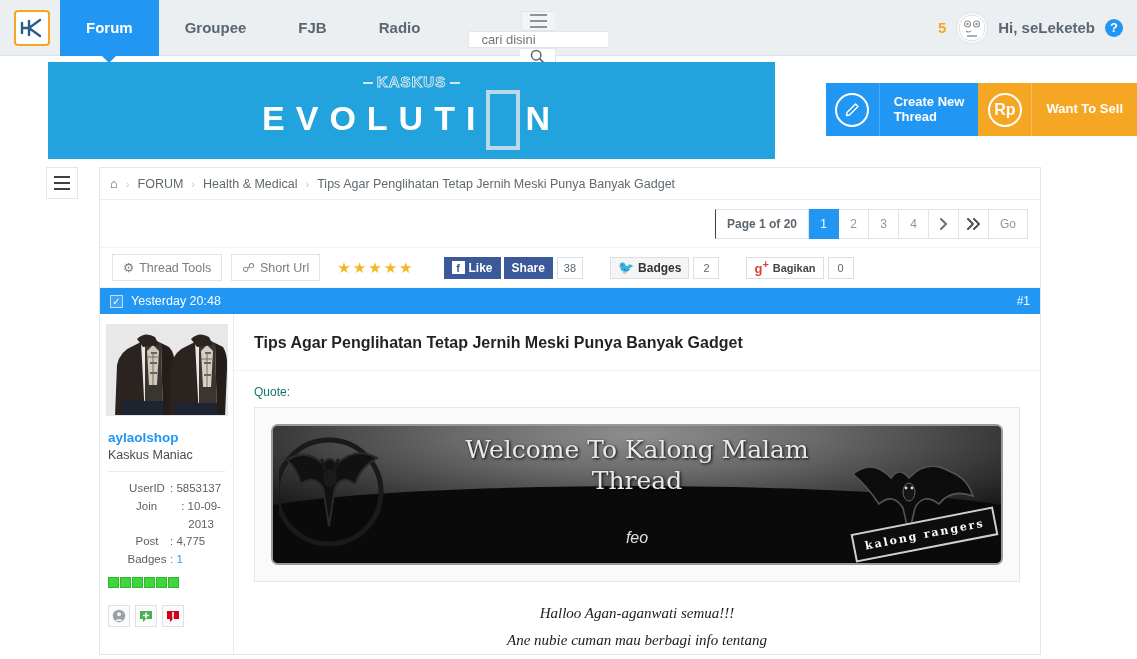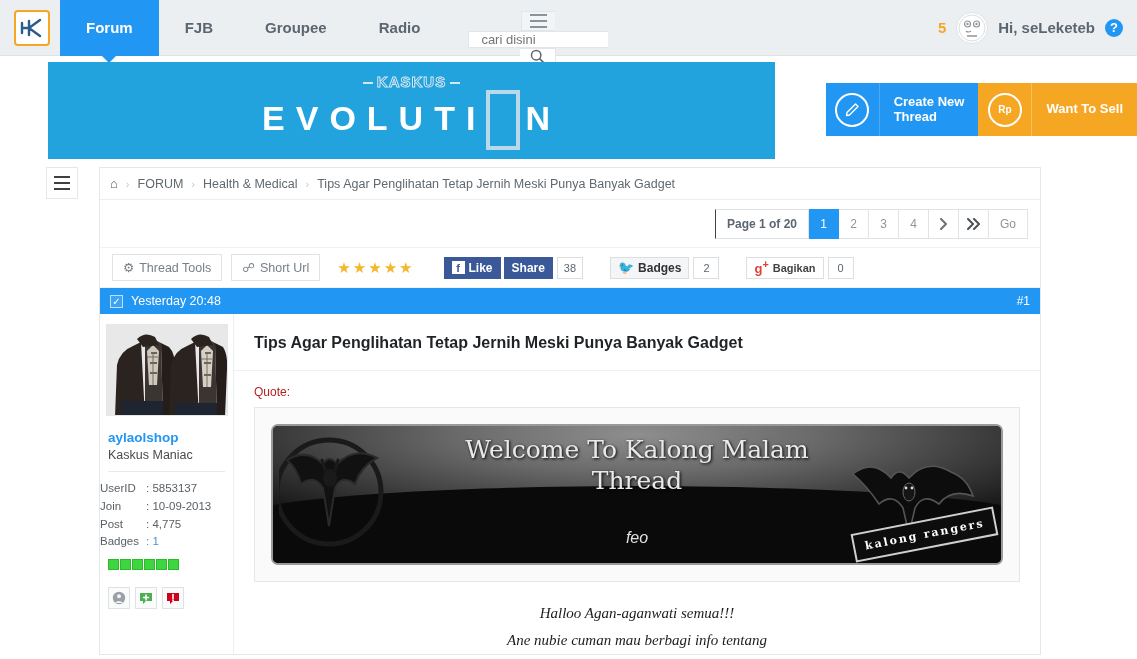--- a/index.html
+++ b/index.html
@@ -118,21 +118,21 @@
     display: flex; align-items: center; padding: 0 14px;
     color: #fff; font-size: 13px; font-weight: bold; line-height: 1.15; text-align: left;
   }
   .act-blue { background: #2196f3; }
   .act-blue .ico { border-right: 1px solid #4dabf5; }
   .act-orange { background: #f5a623; }
   .act-orange .ico { border-right: 1px solid #f8bd5c; }
   .circ-ico {
     width: 34px; height: 34px; border-radius: 50%; border: 2px solid #fff;
     display: flex; align-items: center; justify-content: center;
-    color: #fff; font-size: 10px; font-weight: bold;
+    color: #fff; font-size: 16px; font-weight: bold;
   }
 
   
   .content { position: absolute; left: 0; top: 162px; width: 1137px; height: 497px; }
   .side-toggle {
     position: absolute; left: 46px; top: 5px; width: 32px; height: 32px;
     background: #fff; border: 1px solid #e4e7e9;
     display: flex; flex-direction: column; align-items: center; justify-content: center;
     cursor: pointer;
   }
@@ -237,21 +237,21 @@
   .user-avatar {
     width: 122px; height: 92px; margin: 0 auto; display: block;
     border: 1px solid #e4e7e9; overflow: hidden; background: #d9d9d9;
   }
   .uname {
     margin: 14px 0 0 8px; font-size: 13.5px; font-weight: bold;
     color: #2196f3; cursor: pointer;
   }
   .urank { margin: 3px 0 0 8px; font-size: 12.5px; color: #4a4a4a; }
   .usep { height: 1px; background: #e7eaec; margin: 9px 8px 8px 8px; }
-  .ustats { margin-left: 0; font-size: 11.5px; color: #595f64; line-height: 1.55; }
+  .ustats { margin-left: 24px; font-size: 11.5px; color: #595f64; line-height: 1.55; text-align: center; }
   .ustats .row { display: flex; }
   .ustats .k { width: 46px; }
   .ustats .v { }
   .ustats .v.link { color: #4b90d0; cursor: pointer; }
   .repbar { display: flex; gap: 1px; margin: 8px 0 0 8px; }
   .repbar i {
     width: 11px; height: 11px; background: #3ed63e; border: 1px solid #2eb82e;
     display: block;
   }
   .uicons { display: flex; gap: 5px; margin: 17px 0 0 8px; }
@@ -259,21 +259,21 @@
     width: 22px; height: 22px; border: 1px solid #dfe2e4; background: #fafbfb;
     display: flex; align-items: center; justify-content: center; cursor: pointer;
   }
 
   .post-main { flex: 1; padding: 0; background: #fff; }
   .post-title {
     font-size: 16px; font-weight: bold; color: #1f2326;
     padding: 20px 20px 18px 20px; border-bottom: 1px solid #eef0f1;
   }
   .post-content { padding: 14px 20px 0 20px; }
-  .quote-lbl { font-size: 12px; color: #b91c1c; margin-bottom: 8px; }
+  .quote-lbl { font-size: 12px; color: #0f766e; margin-bottom: 8px; }
   .quote-box {
     border: 1px solid #e4e7e9; background: #fafafa; padding: 16px;
   }
   .kalong-banner {
     width: 100%; height: 141px; border-radius: 7px; overflow: hidden;
     position: relative; background: #000;
     border: 2px solid #9a9a9a;
   }
   .kb-top {
     position: absolute; left: 0; top: 0; width: 100%; height: 63%;
@@ -318,24 +318,24 @@
     <svg width="24" height="22" viewBox="0 0 24 22">
       <path d="M2 6 L2 16 M2 11 L9 11 M9 4 L9 18 M9 11 L20 3 M9 11 L20 19" stroke="#2b5d8c" stroke-width="2.4" fill="none" stroke-linecap="round"></path>
     </svg>
   </div>
 
   <div class="nav-items">
     <div class="nav-item active">
       <span>Forum</span>
     </div>
     <div class="nav-item">
+      <span>Groupee</span>
+    </div>
+    <div class="nav-item">
       <span>FJB</span>
-    </div>
-    <div class="nav-item">
-      <span>Groupee</span>
     </div>
     <div class="nav-item">
       <span>Radio</span>
     </div>
   </div>
 
   <div class="search-wrap">
     <div class="hamb-btn">
       <div style="display:flex;flex-direction:column;">
         <span class="bar"></span>

